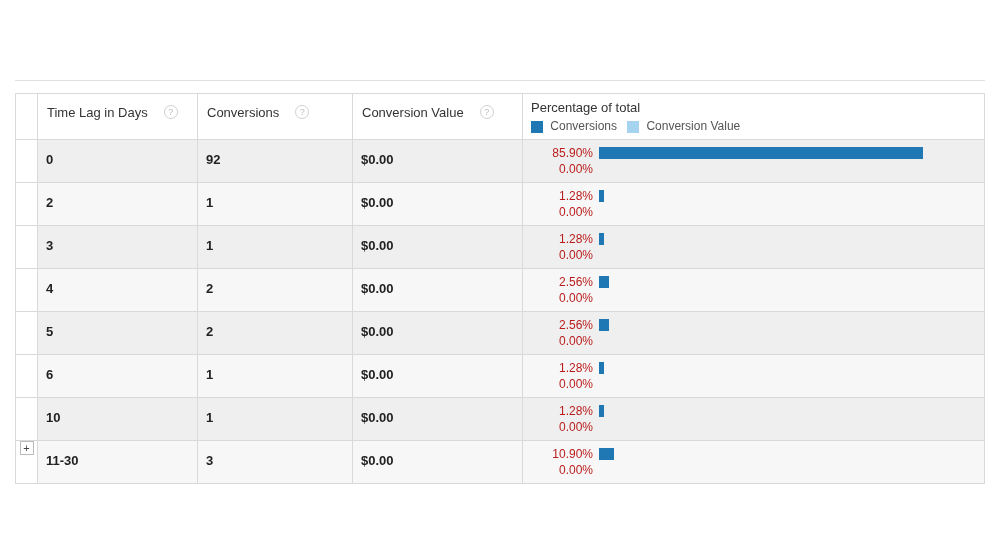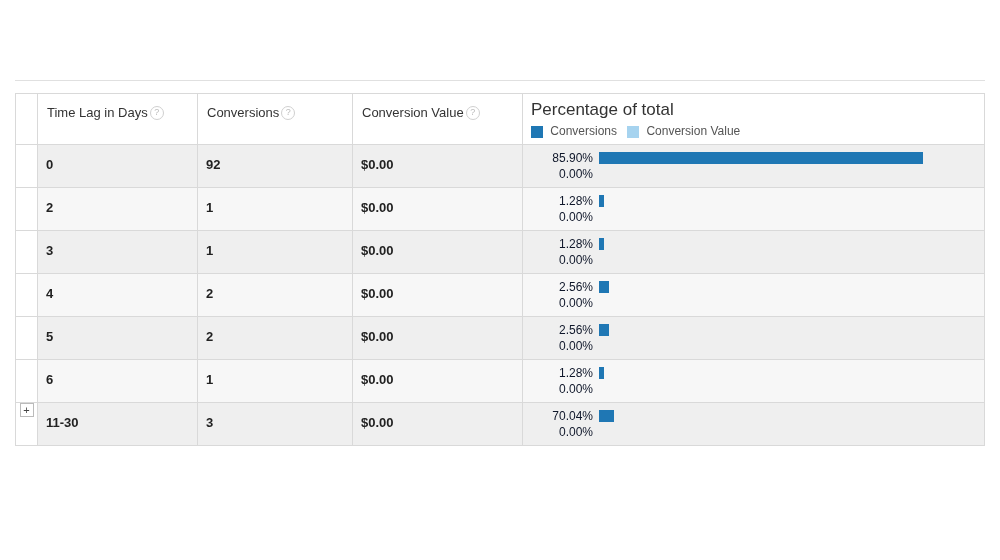--- a/index.html
+++ b/index.html
@@ -40,22 +40,21 @@
   
   col.c-expand { width: 22px; }
   col.c-timelag { width: 160px; }
   col.c-conv { width: 155px; }
   col.c-val { width: 170px; }
   col.c-pct {  }
 
   th .th-inner {
     padding: 10px 8px 10px 8px;
     display: flex;
-    align-items: center;
-    gap: 2px;
+    gap: 16px;
   }
   th.expand-col, td.expand-col {
     background: #fff;
   }
   th.pct-head {
     padding: 6px 8px 6px 8px;
   }
   .legend {
     display: flex;
     align-items: center;
@@ -123,37 +122,37 @@
   .pct-row {
     display: flex;
     align-items: center;
     gap: 6px;
     height: 14px;
   }
   .pct-label {
     width: 62px;
     text-align: right;
     font-size: 12px;
-    color: #0f172a;
+    color: #b91c1c;
   }
   .pct-bar-track {
     flex: 1 1 auto;
     height: 12px;
     position: relative;
   }
   .pct-bar {
     position: absolute;
     left: 0;
     top: 0;
     bottom: 0;
   }
   .bar-conv { background: #1f77b4; }
   .bar-val { background: #a6d3ef; }
   .pct-row + .pct-row { margin-top: 2px; }
-  .pct-head-title { font-size: 17px; color: #333; }
+  .pct-head-title { font-size: 13px; color: #333; }
 </style>
 </head>
 <body>
 
 <div class="page">
   <div class="hr-top"></div>
 
   <table class="report">
     <colgroup>
       <col class="c-expand">
@@ -313,27 +312,47 @@
             </div>
             <div class="pct-row">
               <div class="pct-label">0.00%</div>
               <div class="pct-bar-track">
                 <div class="pct-bar bar-val" style="width: 0%;"></div>
               </div>
             </div>
           </td>
         </tr>
         <tr>
+          <td class="expand-col"></td>
+          <td class="data">10</td>
+          <td class="data">1</td>
+          <td class="data">$0.00</td>
+          <td class="data pct-cell" style="font-weight: 400;">
+            <div class="pct-row">
+              <div class="pct-label">1.28%</div>
+              <div class="pct-bar-track">
+                <div class="pct-bar bar-conv" style="width: 1.28%;"></div>
+              </div>
+            </div>
+            <div class="pct-row">
+              <div class="pct-label">0.00%</div>
+              <div class="pct-bar-track">
+                <div class="pct-bar bar-val" style="width: 0%;"></div>
+              </div>
+            </div>
+          </td>
+        </tr>
+        <tr>
           <td class="expand-col"><span class="expand-btn">+</span></td>
           <td class="data">11-30</td>
           <td class="data">3</td>
           <td class="data">$0.00</td>
           <td class="data pct-cell" style="font-weight: 400;">
             <div class="pct-row">
-              <div class="pct-label">70.04%</div>
+              <div class="pct-label">10.90%</div>
               <div class="pct-bar-track">
                 <div class="pct-bar bar-conv" style="width: 3.85%;"></div>
               </div>
             </div>
             <div class="pct-row">
               <div class="pct-label">0.00%</div>
               <div class="pct-bar-track">
                 <div class="pct-bar bar-val" style="width: 0%;"></div>
               </div>
             </div>

